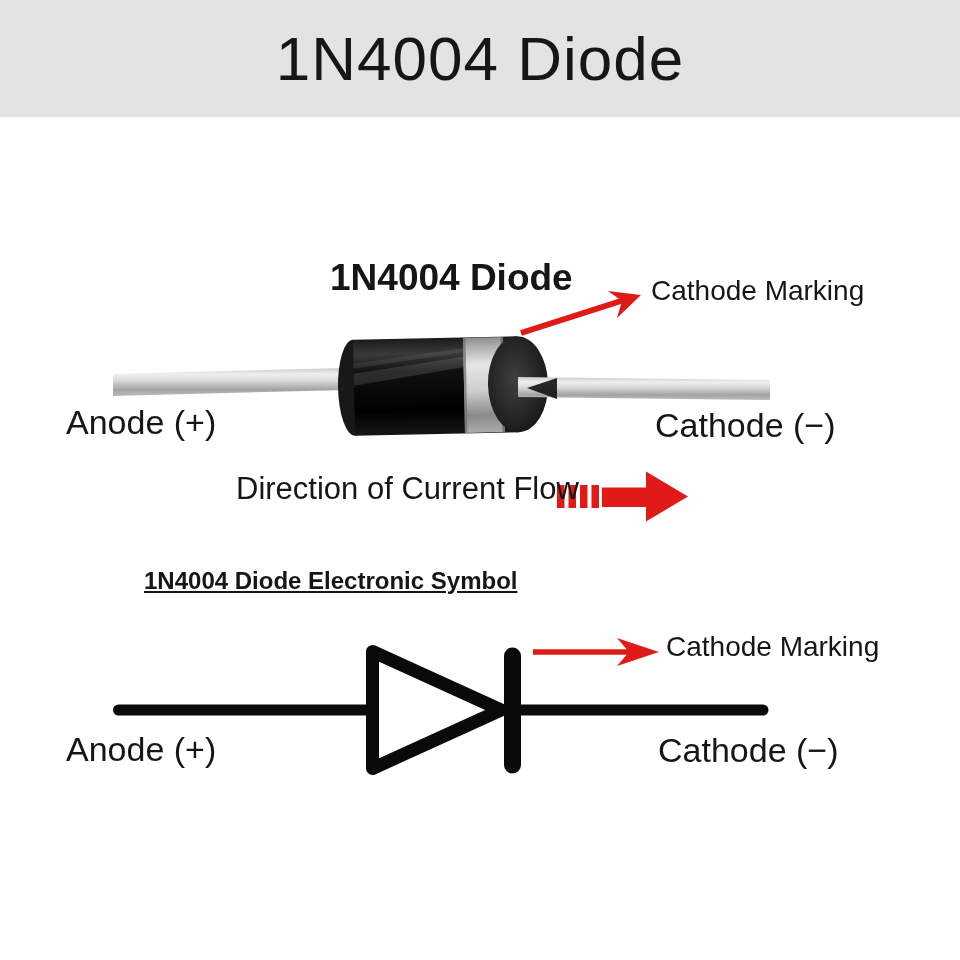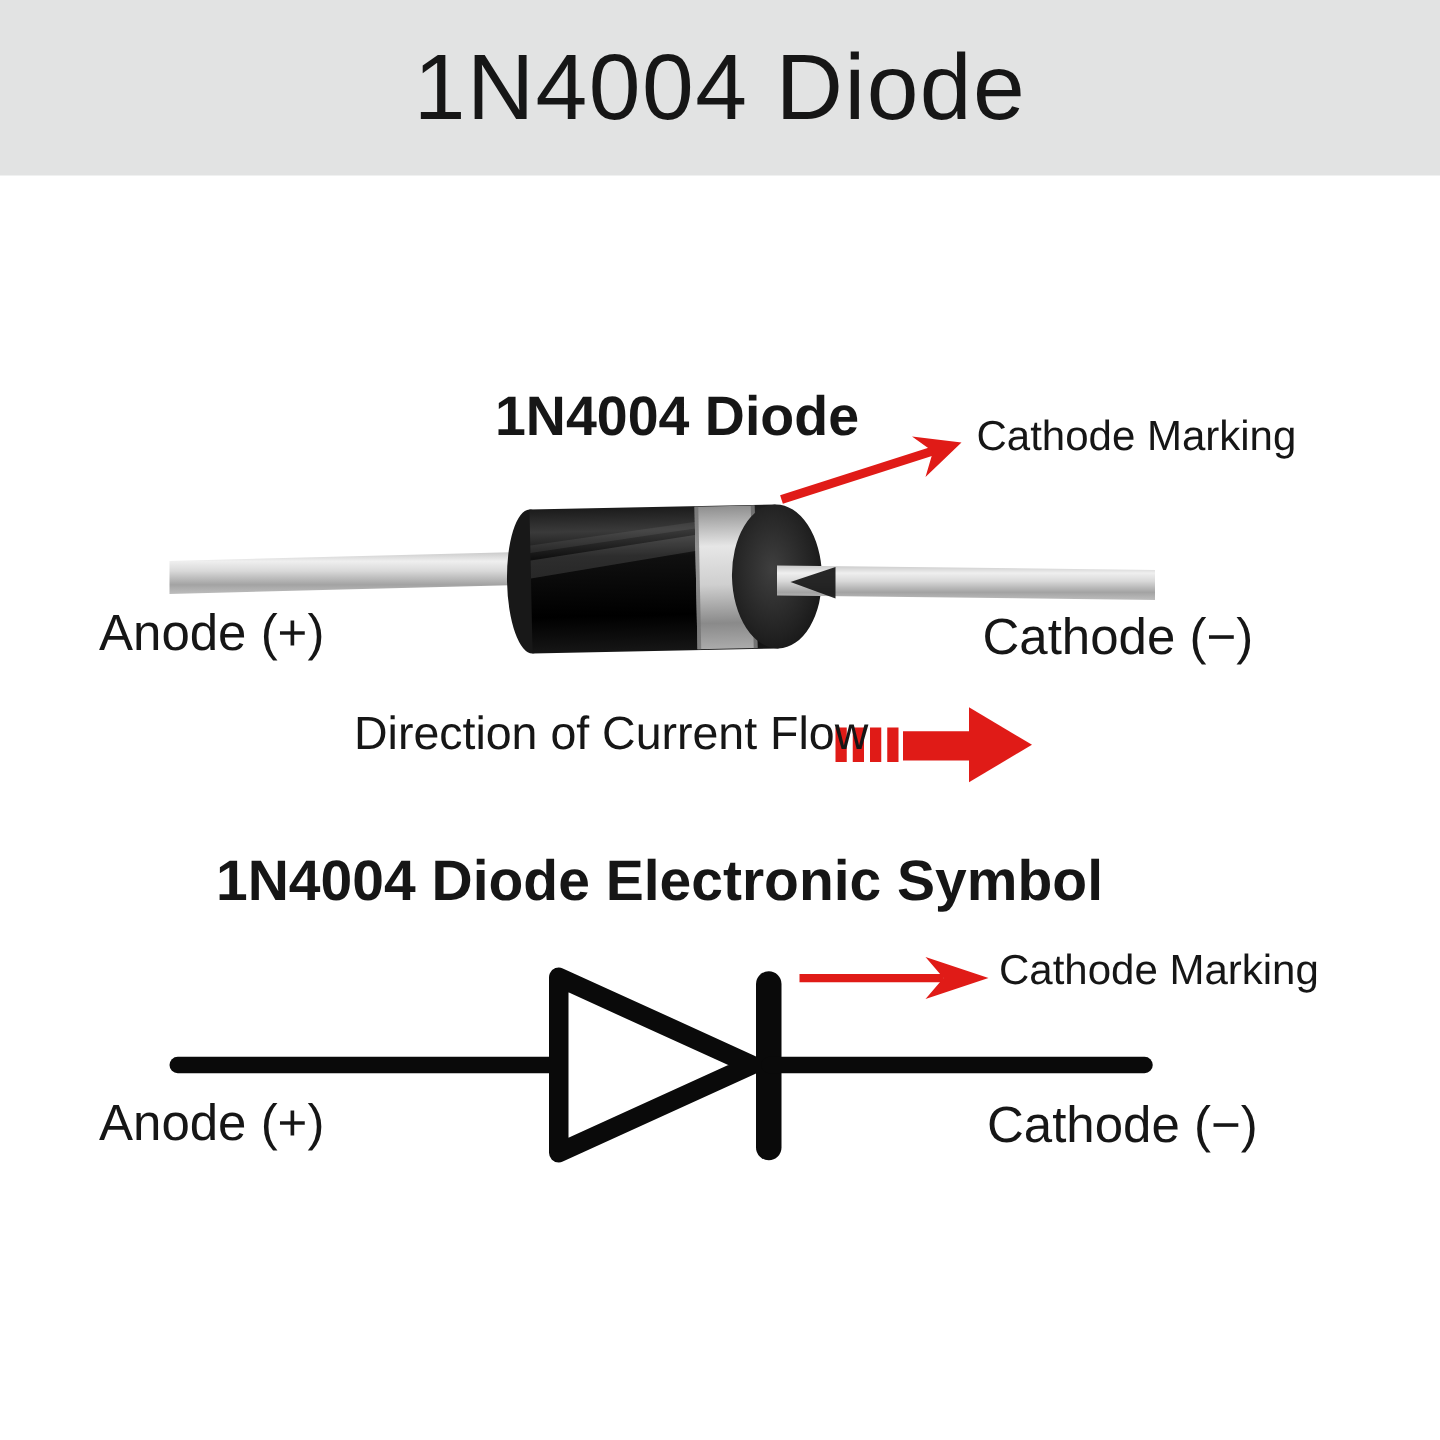--- a/index.html
+++ b/index.html
@@ -8,21 +8,21 @@
   .header{position:absolute;left:0;top:0;width:960px;height:117px;background:var(--header-bg,#e2e3e3);display:flex;align-items:center;justify-content:center;}
   .header h1{margin:0;font-size:62px;font-weight:400;letter-spacing:1px;color:#161616;}
   .canvas{position:absolute;left:0;top:0;width:960px;height:960px;}
   svg.diagram{position:absolute;left:0;top:0;width:960px;height:960px;display:block;}
   .lbl{position:absolute;line-height:1.08;white-space:nowrap;color:#161616;}
   .part-label{left:330px;top:258px;font-size:37px;font-weight:700;}
   .cm-top{left:651px;top:276px;font-size:28px;font-weight:400;}
   .anode-top{left:66px;top:404px;font-size:34px;}
   .cathode-top{left:655px;top:407px;font-size:34px;}
   .flow-label{left:196px;top:472px;font-size:31px;margin-left:40px;}
-  .symbol-heading{left:144px;top:568px;font-size:38px;font-weight:700;}
+  .symbol-heading{left:144px;top:568px;font-size:24px;font-weight:700;text-decoration:underline;}
   .cm-bottom{left:666px;top:632px;font-size:28px;}
   .anode-bottom{left:66px;top:731px;font-size:34px;}
   .cathode-bottom{left:658px;top:732px;font-size:34px;}
   .red-stroke{stroke:var(--arrow-red,#e01b17);}
   .red-fill{fill:var(--arrow-red,#e01b17);}
 </style>
 </head>
 <body>
 
 <div class="page">

